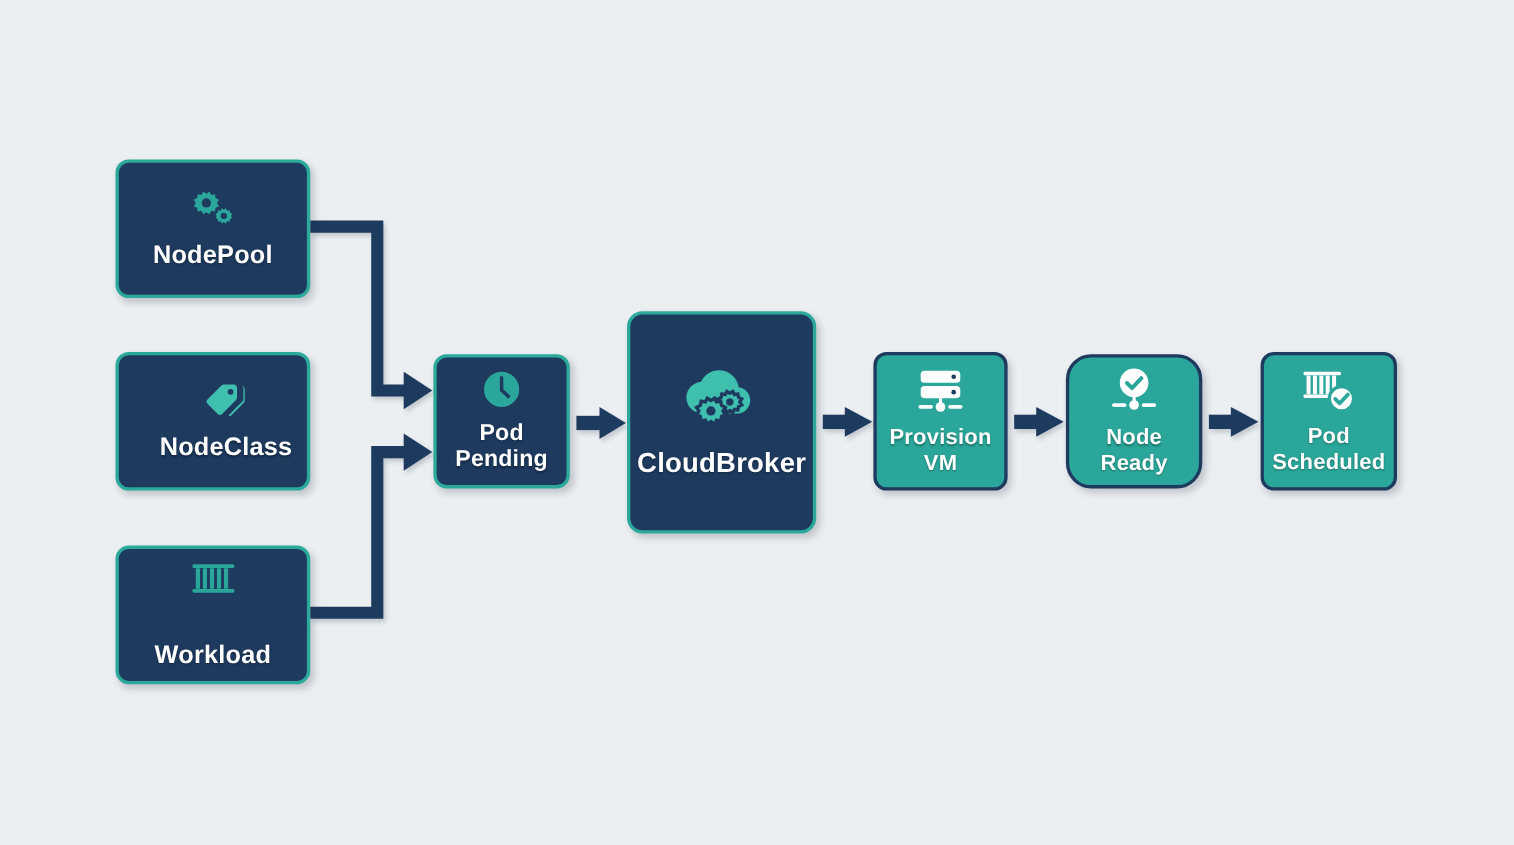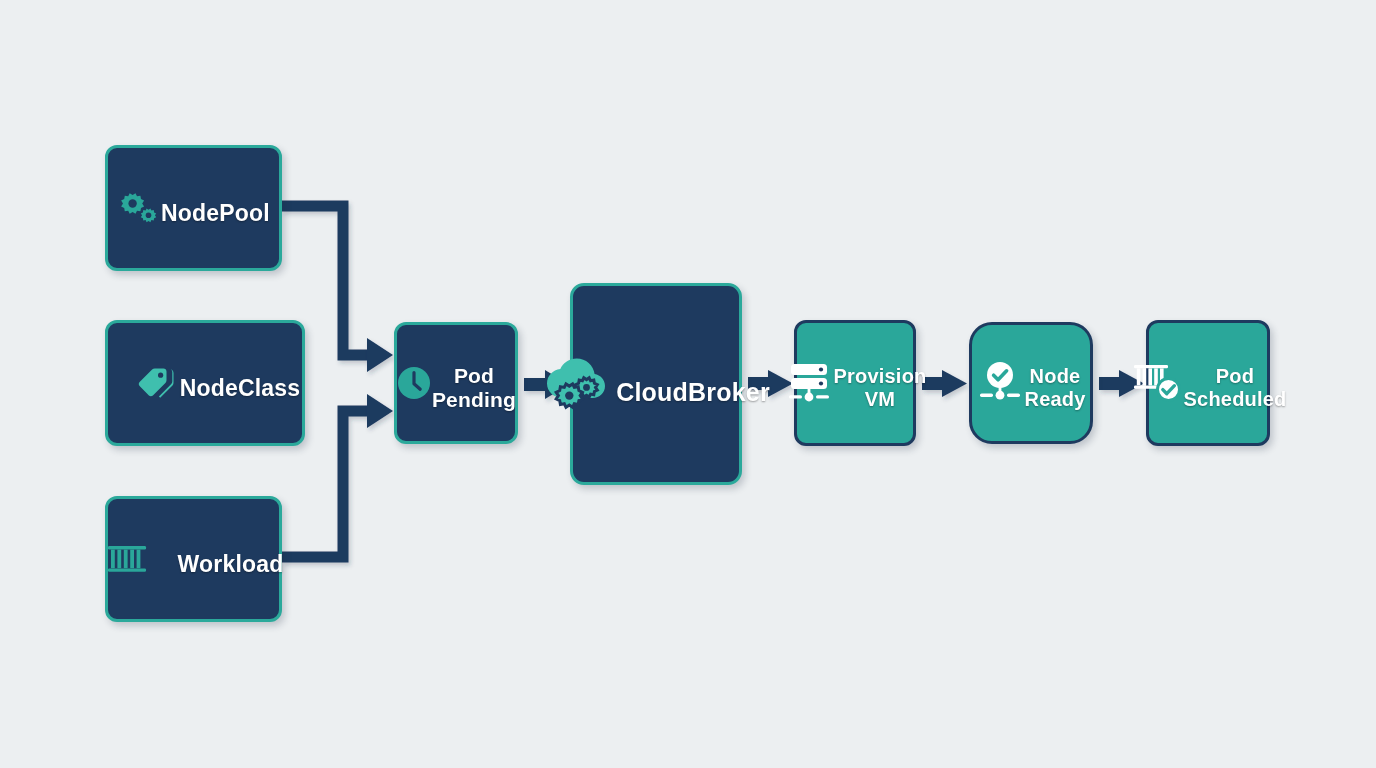--- a/index.html
+++ b/index.html
@@ -18,21 +18,21 @@
     position: relative;
     width: 1376px;
     height: 768px;
   }
 
   
   .node {
     position: absolute;
     box-sizing: border-box;
     display: flex;
-    flex-direction: row;
+    flex-direction: column;
     align-items: center;
     justify-content: center;
     border-radius: 12px;
     text-align: center;
   }
   .node .icon {
     display: block;
     line-height: 0;
   }
   .node .label {
@@ -52,21 +52,21 @@
   }
   
   .node.teal {
     background: #2aa79a;
     border: 3px solid #1e3a5f;
     box-shadow: 3px 4px 7px rgba(30,45,70,0.22);
   }
 
   
   #node-nodepool   { left:105px; top:145px;  width:177px; height:126px; }
-  #node-nodeclass  { left:105px; top:320px;  width:200px; height:126px;padding-left:24px; }
+  #node-nodeclass  { left:105px; top:320px;  width:177px; height:126px;padding-left:24px; }
   #node-workload   { left:105px; top:496px;  width:177px; height:126px;gap:28px; }
 
   #node-nodepool  .label,
   #node-nodeclass .label,
   #node-workload  .label { font-size: 23px; margin-top: 12px; }
 
   #node-podpending { left:394px; top:322px; width:124px; height:122px; }
   #node-podpending .label { font-size: 21px; margin-top: 10px; }
 
   #node-cloudbroker { left:570px; top:283px; width:172px; height:202px; border-radius:14px; }

